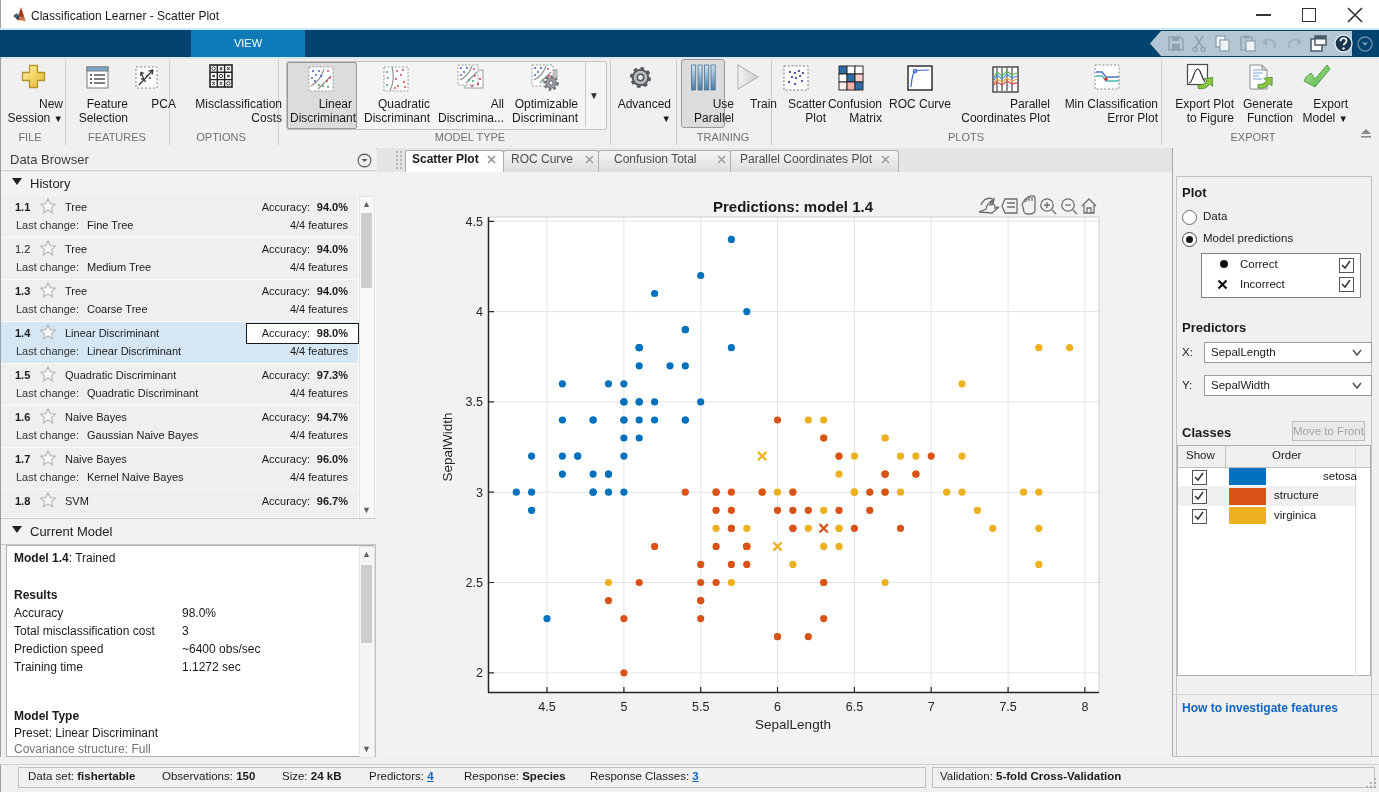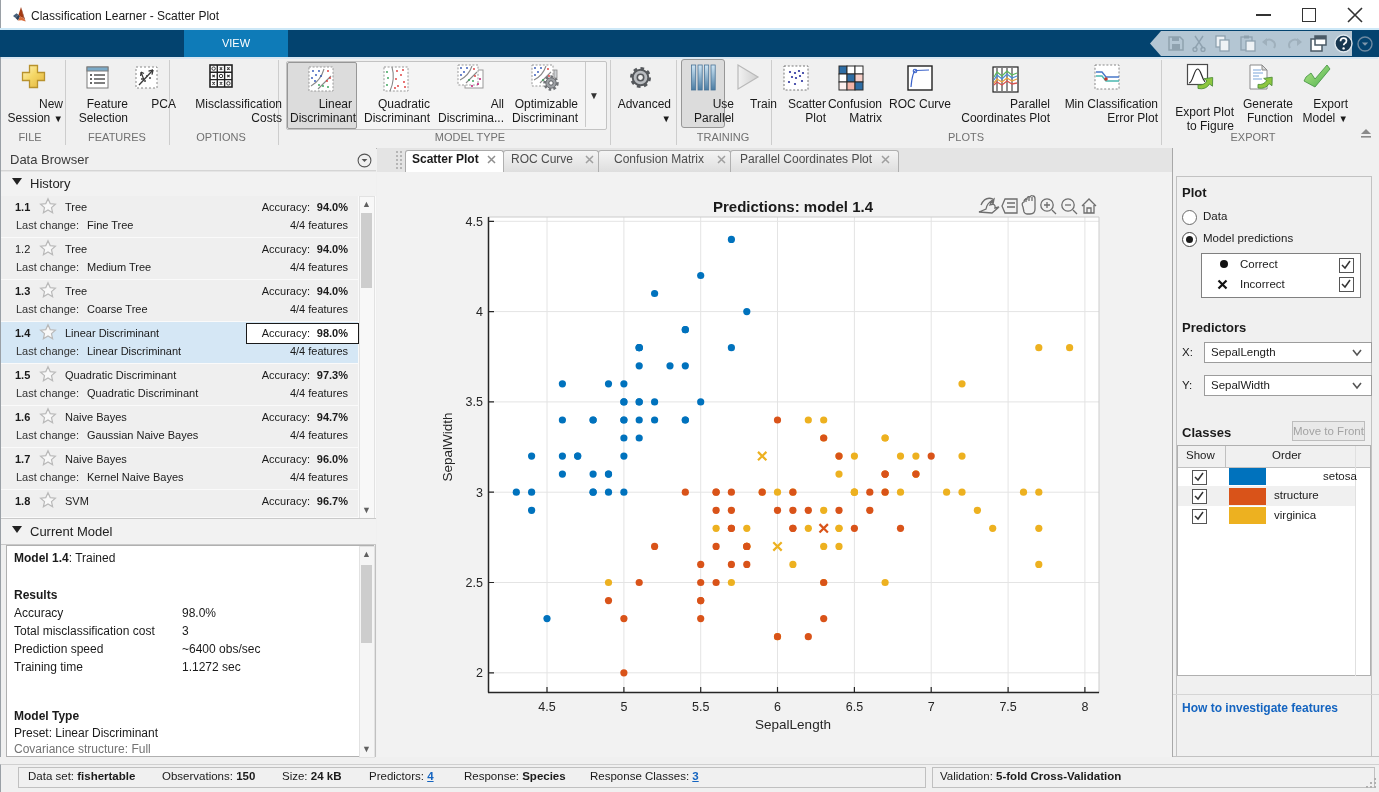--- a/index.html
+++ b/index.html
@@ -60,21 +60,21 @@
   </svg>
 
   <div class="abs" style="left:1256px;top:14px;width:15px;height:1.5px;background:#333"></div>
   <div class="abs" style="left:1302px;top:8px;width:12px;height:12px;border:1.5px solid #333"></div>
   <svg class="abs" style="left:1347px;top:7px" width="16" height="16">
       <path d="M1 1 L15 15 M15 1 L1 15" stroke="#333" stroke-width="1.6"></path>
     </svg>
 
   <div class="abs" style="left:0;top:28px;width:1379px;height:2px;background:#cde8f7"></div>
   <div class="abs" id="tabbar"></div>
-  <div class="abs ribtab" style="left:184px;width:104px;background:#0e7bb8;color:#fff;text-align:center;">VIEW</div>
+  <div class="abs ribtab" style="left:191px;width:114px;background:#0e7bb8;color:#fff;text-align:center;">VIEW</div>
 
   <div class="abs" style="left:1150px;top:31px;width:202px;height:25px;background:#b4c6d3;clip-path:polygon(11px 0,100% 0,100% 100%,11px 100%,0 50%);"></div>
   <div class="abs layer" id="qaticons">
     <svg class="abs" style="left:1168px;top:36px" width="16" height="15" viewBox="0 0 16 15">
       <path d="M1 1 h11 l3 3 v10 h-14 z" fill="none" stroke="#8fa2af" stroke-width="1.5"></path>
       <rect x="4" y="8" width="8" height="6" fill="#8fa2af"></rect>
         <rect x="4" y="1" width="7" height="4" fill="#8fa2af"></rect>
     </svg>
     <svg class="abs" style="left:1192px;top:35px" width="15" height="17" viewBox="0 0 15 17">
       <g stroke="#8fa2af" stroke-width="1.4" fill="none">
@@ -383,21 +383,21 @@
       <path d="M2 12 L8 12 L12 17 L18 17 L25 17" fill="none" stroke="#4ab8b0" stroke-width="1.4"></path>
       <circle cx="12" cy="15" r="1.8" fill="#c0392b"></circle>
     </svg>
     <div class="abs rtext" style="left:1056px;top:97px;width:102px">Min Classification<br>Error Plot</div>
 
     <svg class="abs" style="left:1186px;top:63px" width="32" height="30" viewBox="0 0 32 30">
       <rect x="1.5" y="1.5" width="20" height="20" fill="#fff" stroke="#4a4a4a" stroke-width="1.2"></rect>
       <path d="M3 20 C7 20 8 6 11.5 6 C15 6 15 14 19 19" fill="none" stroke="#2a2a2a" stroke-width="1.2"></path>
       <path d="M12 25.5 q8 1.5 11.5 -4.5 l3 2.2 0.2 -8.7 -8.7 1.2 3 2.2 q-3 4.8 -9 4 z" fill="#8dc63f" stroke="#4e8f3a" stroke-width="0.9"></path>
     </svg>
-    <div class="abs rtext" style="left:1166px;top:105px;width:68px">Export Plot<br>to Figure</div>
+    <div class="abs rtext" style="left:1166px;top:97px;width:68px">Export Plot<br>to Figure</div>
     <svg class="abs" style="left:1246px;top:63px" width="30" height="30" viewBox="0 0 30 30">
       <path d="M4 2 h12 l5 5 v19 h-17 z" fill="#fff" stroke="#8a8a8a"></path>
       <path d="M16 2 l5 5 h-5 z" fill="#d9d9d9" stroke="#8a8a8a"></path>
       <g stroke="#7aa6d9" stroke-width="1.2">
           <path d="M7 7 h8 M7 10 h10 M7 13 h6 M7 16 h9"></path>
         </g>
       <path d="M12 25 q8 1.5 11 -4.5 l3 2.2 0.2 -8.5 -8.5 1.2 3 2.2 q-3 4.6 -8.7 3.8 z" fill="#8dc63f" stroke="#4e8f3a" stroke-width="0.9"></path>
     </svg>
     <div class="abs rtext" style="left:1228px;top:97px;width:65px">Generate<br>Function</div>
     <svg class="abs" style="left:1303px;top:64px" width="28" height="26" viewBox="0 0 28 26">
@@ -576,21 +576,21 @@
           <rect x="0" y="17" width="2" height="2"></rect>
           <rect x="4" y="17" width="2" height="2"></rect>
         </g>
       </svg>
     <div class="abs dtab" style="left:405px;width:97px;background:#fff;border-color:#aaa;height:22px;color:#1a1a1a"></div>
     <div class="abs" style="left:406px;top:170px;width:95px;height:3px;background:#fff"></div>
     <div class="abs" style="left:412px;top:152px;font-size:12px;font-weight:bold;color:#1a1a1a">Scatter Plot</div>
     <div class="abs dtab" style="left:503px;width:94px"></div>
     <div class="abs" style="left:511px;top:152px;font-size:12px;color:#4d4d4d">ROC Curve</div>
     <div class="abs dtab" style="left:598px;width:131px"></div>
-    <div class="abs" style="left:614px;top:152px;font-size:12px;color:#4d4d4d">Confusion Matrix</div>
+    <div class="abs" style="left:614px;top:152px;font-size:12px;color:#4d4d4d">Confusion Total</div>
     <div class="abs dtab" style="left:730px;width:167px"></div>
     <div class="abs" style="left:740px;top:152px;font-size:12px;color:#4d4d4d">Parallel Coordinates Plot</div>
     <svg class="abs" style="left:486px;top:154px" width="11" height="11">
         <path d="M2 2 L9 9 M9 2 L2 9" stroke="#8f8f8f" stroke-width="1.5"></path>
       </svg>
     <svg class="abs" style="left:584px;top:154px" width="11" height="11">
         <path d="M2 2 L9 9 M9 2 L2 9" stroke="#9f9f9f" stroke-width="1.5"></path>
       </svg>
     <svg class="abs" style="left:716px;top:154px" width="11" height="11">
         <path d="M2 2 L9 9 M9 2 L2 9" stroke="#9f9f9f" stroke-width="1.5"></path>

